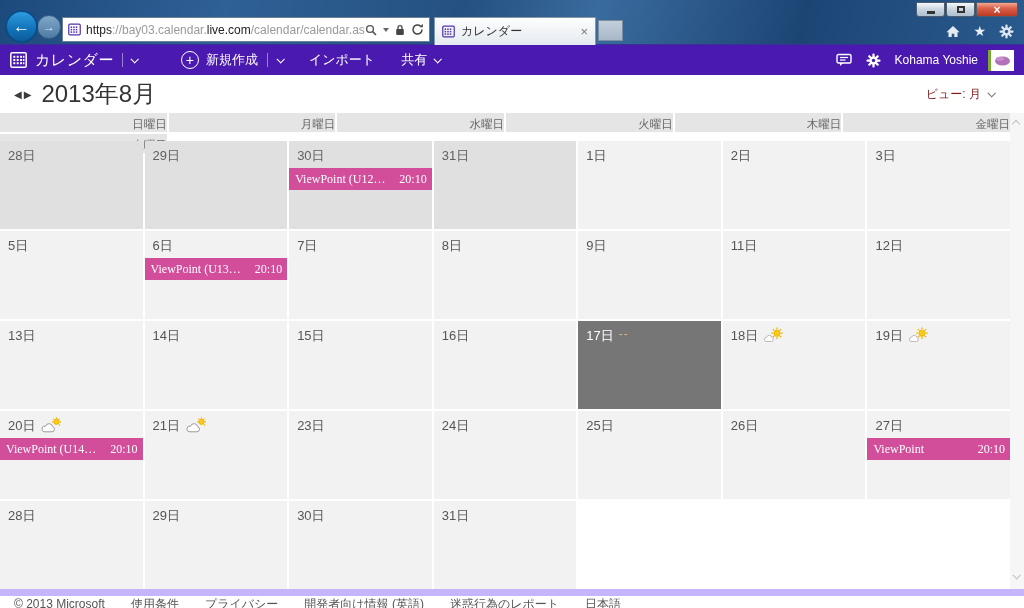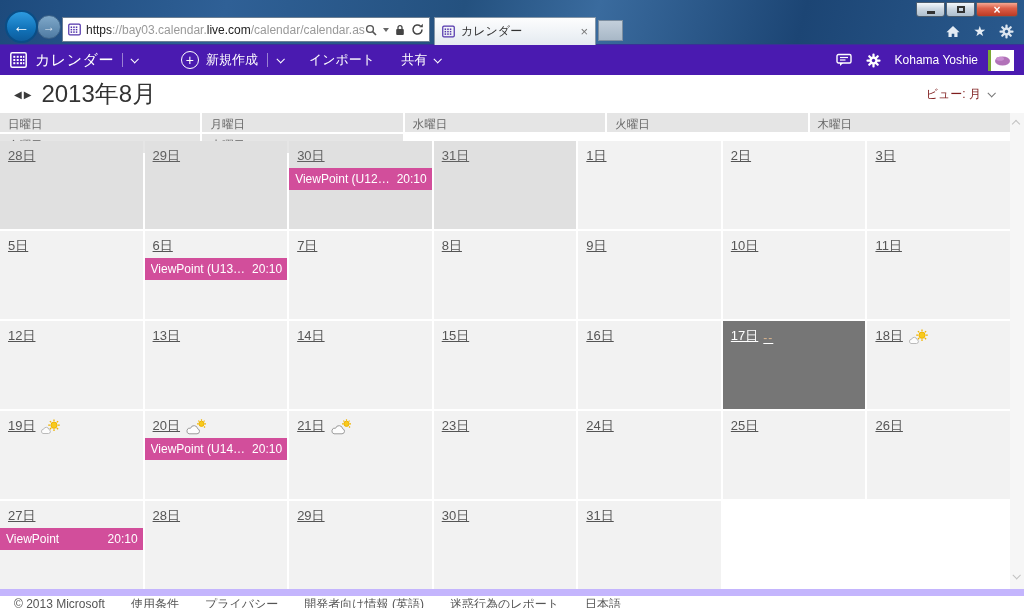--- a/index.html
+++ b/index.html
@@ -58,32 +58,32 @@
   .mnav { font-size:10px; color:#3b3b3b; cursor:default; }
   .month-title { font-size:24px; color:#333; margin-left:10px; }
   .spacer { flex:1; }
   .view-sel { font-size:12px; color:#7f1d1d; display:flex; align-items:center; gap:7px; margin-right:16px; }
 
   
   .main { display:flex; }
   .cal-col { flex:1; }
   .scroll-col { width:14px; background:#f6f6f6; position:relative; }
   .scroll-col .chev { color:#c2c2c2; position:absolute; left:3px; }
-  .day-head { display:grid; grid-template-columns:repeat(5,1fr); gap:2px; background:#fff; height:26px; }
+  .day-head { display:grid; grid-template-columns:repeat(6,1fr); gap:2px; background:#fff; height:26px;text-align:right; }
   .day-head > div { background:#e5e5e5; color:#666; font-size:11.5px; padding:4px 0 0 8px; }
   .grid { display:grid; grid-template-columns:repeat(7,1fr); grid-auto-rows:88px; gap:2px;
     background:#fff; margin-top:2px; }
   .cell { font-size:13px; overflow:hidden; }
   .cell.other   { background:#e0e0e0; color:#606060; }
   .cell.current { background:#f2f2f2; color:#555; }
   .cell.today   { background:#767676; color:#fff; }
-  .date-row { display:flex; align-items:flex-end; gap:5px; padding:6px 12px 0 8px; height:24px;text-decoration:underline; }
+  .date-row { display:flex; align-items:flex-start; gap:5px; padding:6px 12px 0 8px; height:24px; }
   .wx-dashes { color:#d9b38c; font-size:12px; letter-spacing:1px; }
   .event { margin-top:3px; height:22px; background:#d24e9b; color:#fff; font-size:12px;
-    display:flex; align-items:center; padding:0 5px 0 6px; }
+    display:flex; align-items:center; padding:0 5px 0 6px;font-family:Liberation Serif, serif; }
   .event .t { flex:1; white-space:nowrap; overflow:hidden; }
   .event .tm { font-size:12px; margin-left:0; }
 
   
   .footer { height:23px; background:#fff; border-top:7px solid #c4b5fd; display:flex;
     align-items:center; padding-left:14px; font-size:12px; color:#555; gap:26px; }
 </style>
 </head>
 <body>
 
@@ -329,25 +329,20 @@
             <span>8日</span>
           </div>
         </div>
         <div class="cell current">
           <div class="date-row">
             <span>9日</span>
           </div>
         </div>
         <div class="cell current">
           <div class="date-row">
-            <span>10日</span>
-          </div>
-        </div>
-        <div class="cell current">
-          <div class="date-row">
             <span>11日</span>
           </div>
         </div>
         <div class="cell current">
           <div class="date-row">
             <span>12日</span>
           </div>
         </div>
         <div class="cell current">
           <div class="date-row">

